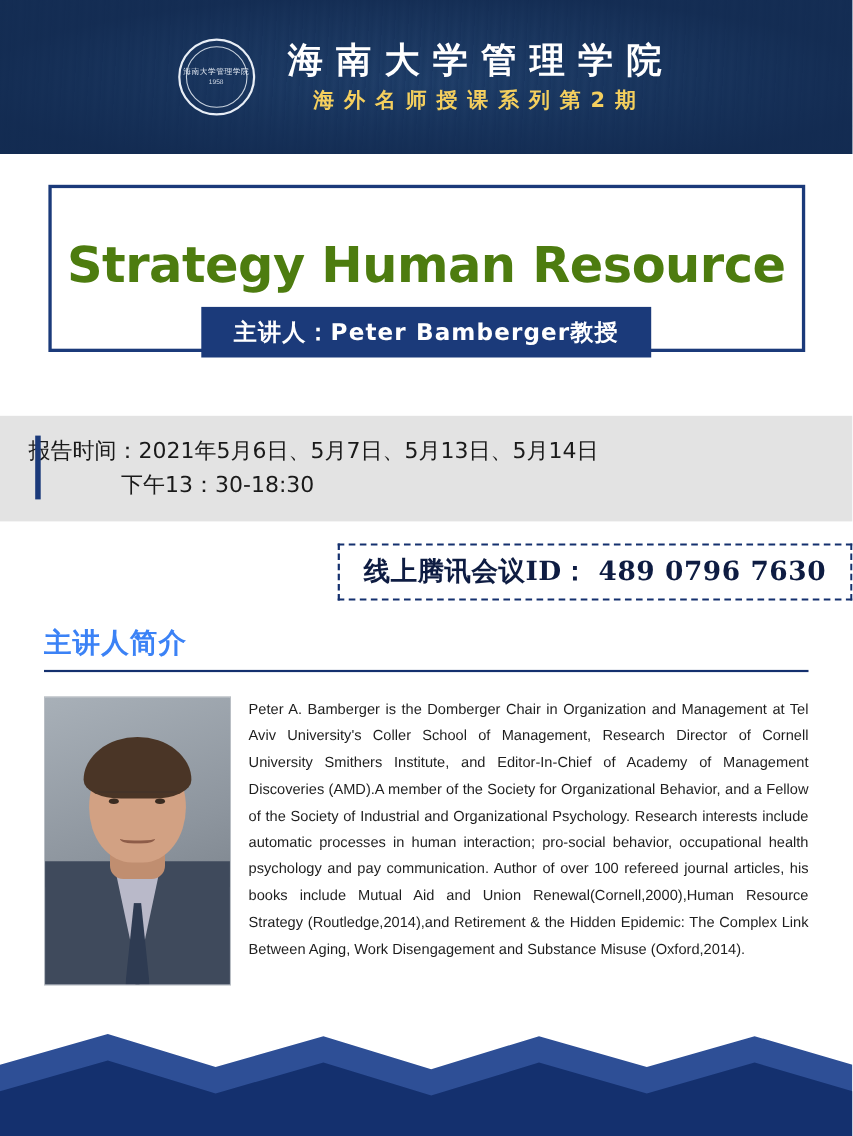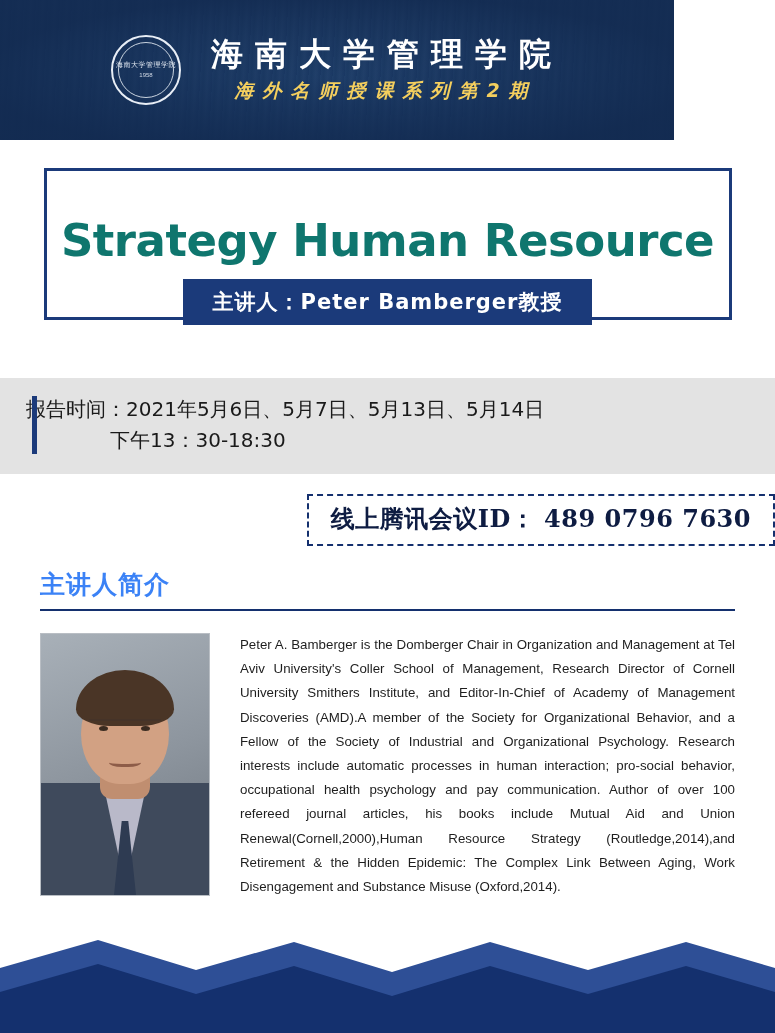--- a/index.html
+++ b/index.html
@@ -12,21 +12,21 @@
     height: 1033px;
     background: #ffffff;
     font-family: "Liberation Sans", sans-serif;
     overflow: hidden;
     position: relative;
   }
 
   
   .header {
     position: relative;
-    width: 674px;
+    width: 775px;
     height: 140px;
     background: linear-gradient(180deg, #1b3f73 0%, #173764 40%, #15325c 100%);
     overflow: hidden;
   }
   .header-photo-overlay {
     position: absolute;
     inset: 0;
     background:
       linear-gradient(180deg, rgba(23,55,100,0.55) 0%, rgba(21,50,92,0.85) 100%),
       repeating-linear-gradient(93deg, #4f7aa8 0px, #3c658f 3px, #5b84ae 7px, #35598a 12px),
@@ -95,21 +95,20 @@
     font-family: "DejaVu Sans", sans-serif;
   }
   .header-title-2 {
     color: #f4cf5e;
     font-size: 19px;
     font-weight: bold;
     letter-spacing: 9px;
     text-indent: 9px;
     margin-top: 6px;
     font-family: "DejaVu Sans", sans-serif;
-    font-style: italic;
   }
 
   
   .title-block {
     position: relative;
     height: 238px;
     background: #ffffff;
     padding: 28px 40px 0 40px;
   }
   .title-frame {
@@ -119,21 +118,21 @@
     width: 688px;
     height: 152px;
     border: 3px solid #1b3a7a;
   }
   .main-title {
     position: absolute;
     left: 0;
     right: 0;
     top: 74px;
     text-align: center;
-    color: #0f766e;
+    color: #4d7c0f;
     font-size: 45px;
     font-weight: bold;
     letter-spacing: -0.5px;
     font-family: "DejaVu Sans", sans-serif;
   }
   .speaker-bar-wrap {
     position: absolute;
     left: 0;
     right: 0;
     top: 139px;
@@ -206,21 +205,21 @@
     font-family: "DejaVu Sans", sans-serif;
   }
   .section-rule {
     margin-top: 8px;
     height: 2px;
     background: #14306e;
     width: 100%;
   }
   .bio-body {
     display: flex;
-    gap: 30px;
+    gap: 16px;
     margin-top: 22px;
   }
   .portrait {
     width: 170px;
     height: 263px;
     flex: 0 0 auto;
     position: relative;
     overflow: hidden;
     background: linear-gradient(170deg, #9aa3ad 0%, #78828d 45%, #5f6973 100%);
     border: 1px solid #b9bec4;

